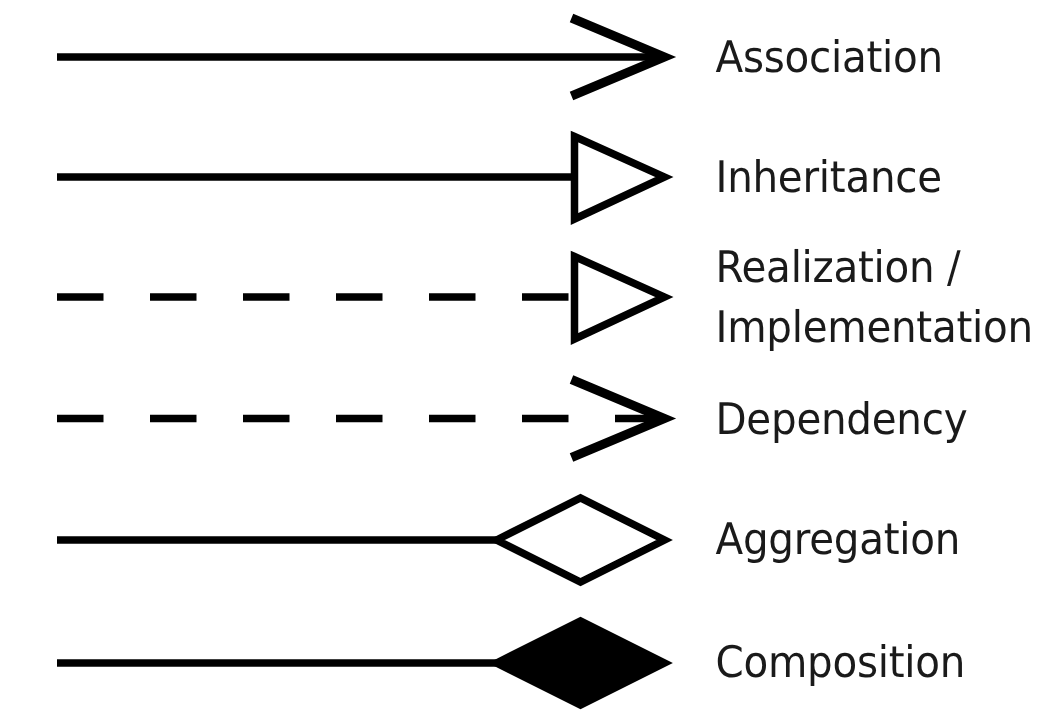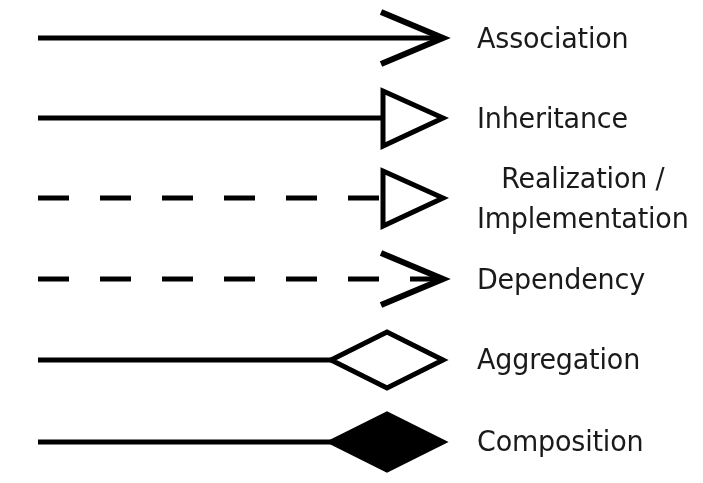--- a/index.html
+++ b/index.html
@@ -13,21 +13,20 @@
     position: relative;
     font-family: "DejaVu Sans", sans-serif;
     overflow: hidden;
   }
   #legend-root {
     position: absolute;
     left: 0;
     top: 0;
     width: 703px;
     height: 483px;
-    text-align: center;
   }
   .legend-svg {
     position: absolute;
     left: 0;
     top: 0;
     display: block;
   }
   .legend-label {
     position: absolute;
     left: 477px;

